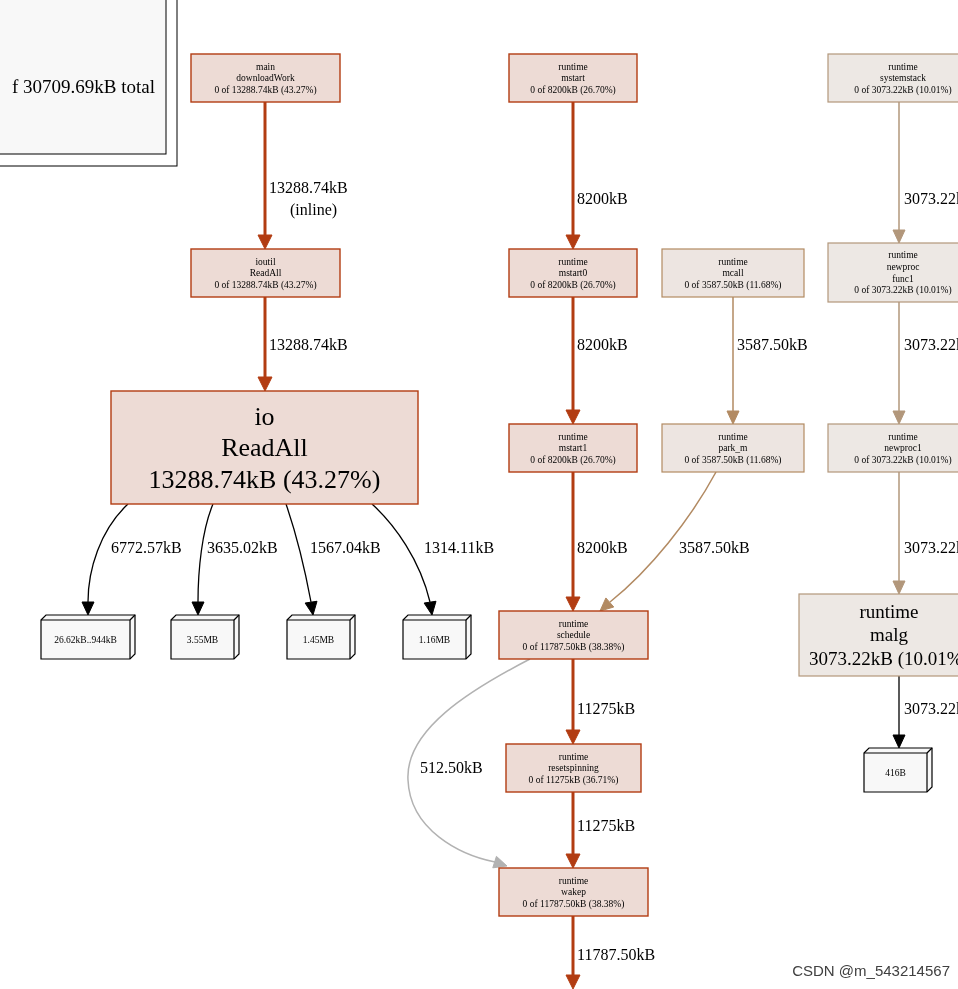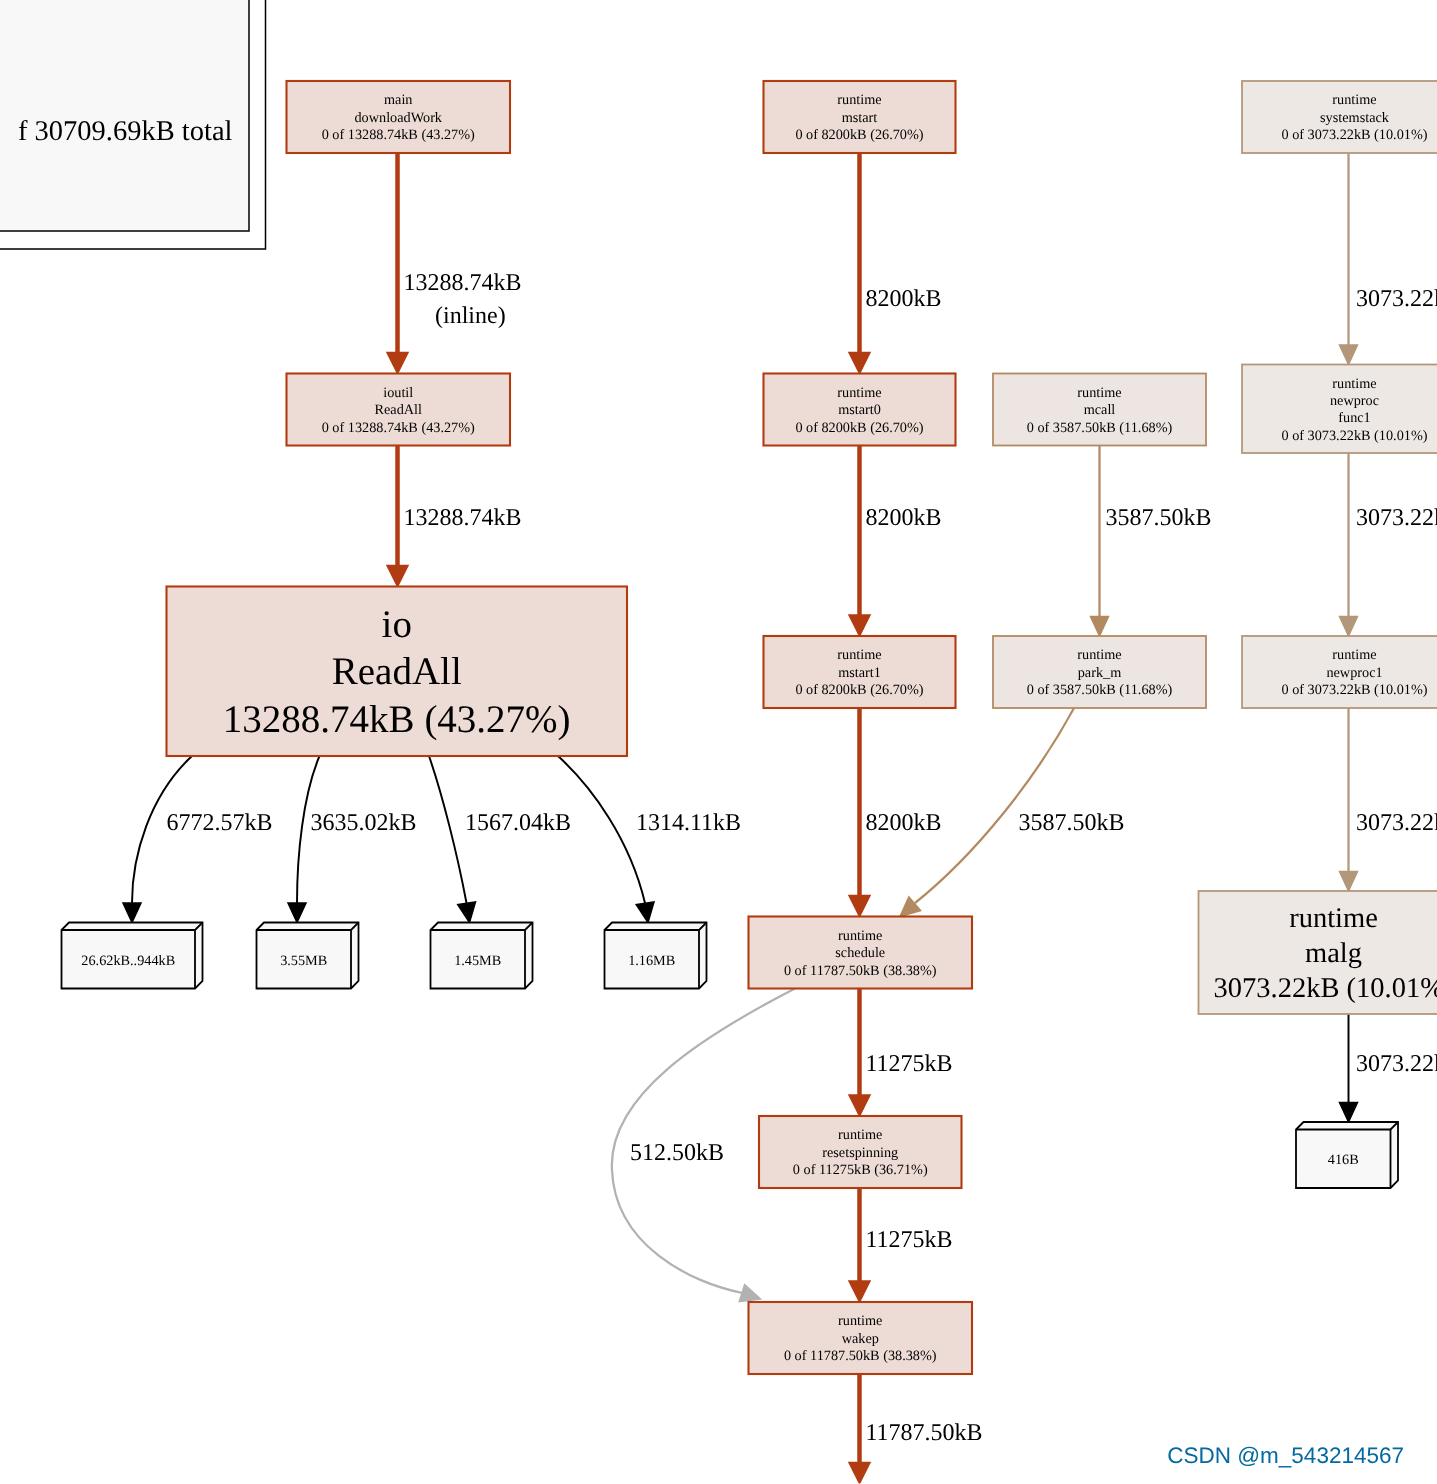--- a/index.html
+++ b/index.html
@@ -1,20 +1,20 @@
 <!DOCTYPE html>
 <html><head>
 <meta charset="utf-8">
 <style>
   html, body { margin:0; padding:0; background:#ffffff; }
   body { width:958px; height:989px; overflow:hidden; position:relative; font-family:"Liberation Serif", "DejaVu Serif", serif; }
   #graph { position:absolute; left:0; top:0; width:958px; height:989px; }
   .node-text { font-family:"Liberation Serif", "DejaVu Serif", serif; fill:#000; text-anchor:middle; }
   .edge-label { font-family:"Liberation Serif", "DejaVu Serif", serif; fill:#000; font-size:16px; }
-  .watermark { position:absolute; right:22px; bottom:10px; font-family:"Liberation Sans","DejaVu Sans",sans-serif; font-size:15px; color:#0369a1; }
+  .watermark { position:absolute; right:8px; bottom:10px; font-family:"Liberation Sans","DejaVu Sans",sans-serif; font-size:15px; color:#404040; }
 </style>
 </head>
 <body>
 
 <svg id="graph" width="958" height="989" viewBox="0 0 958 989" xmlns="http://www.w3.org/2000/svg">
   <defs></defs>
 
   <g>
     <rect x="-10" y="-10" width="187" height="176" fill="#ffffff" stroke="#000" stroke-width="1"></rect>
     <rect x="-10" y="-10" width="176" height="164" fill="#f8f8f8" stroke="#000" stroke-width="1"></rect>

